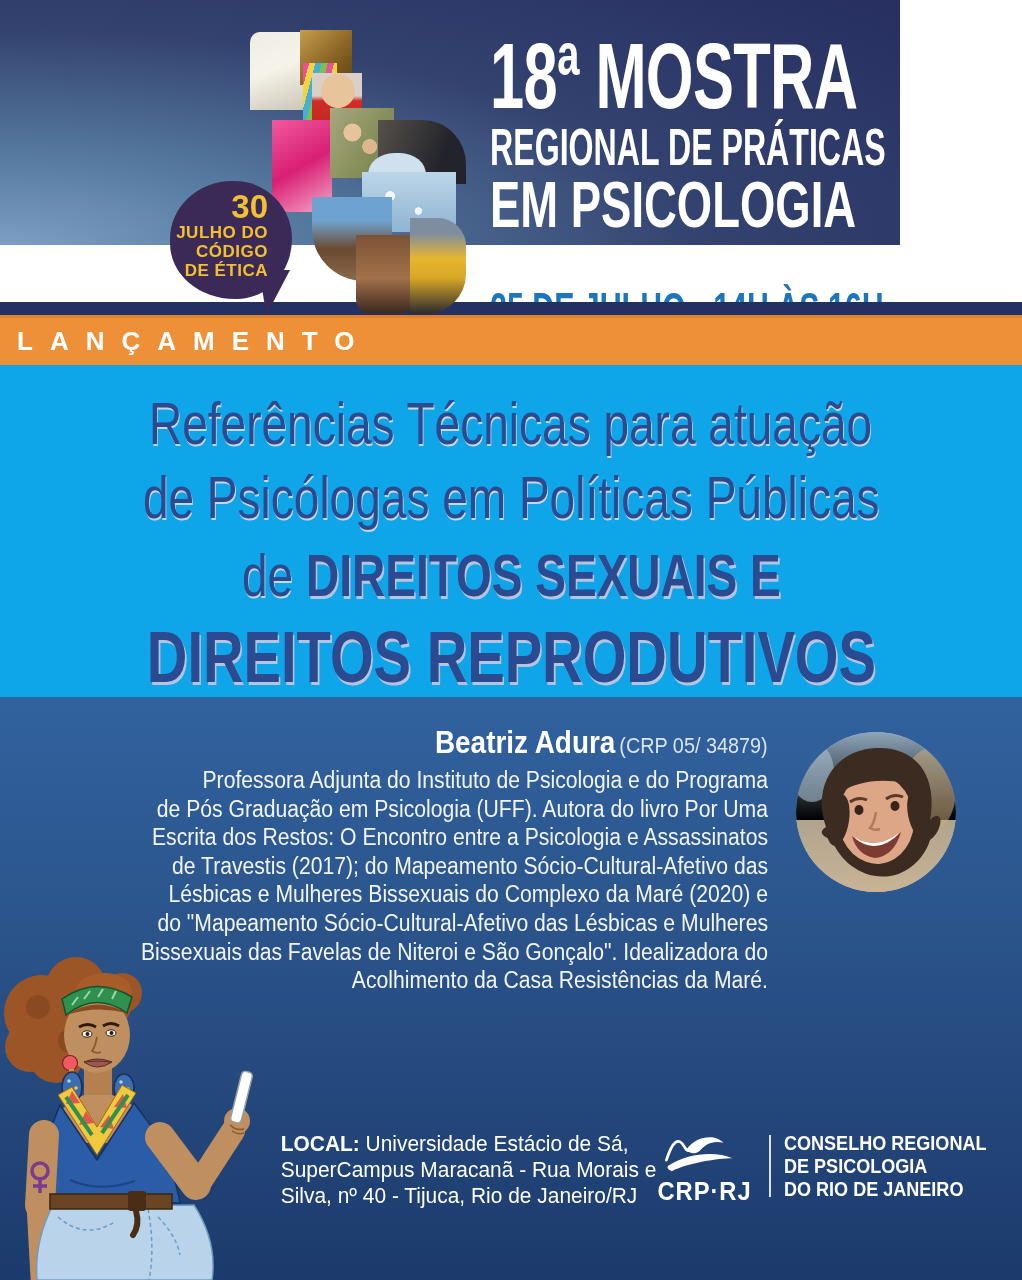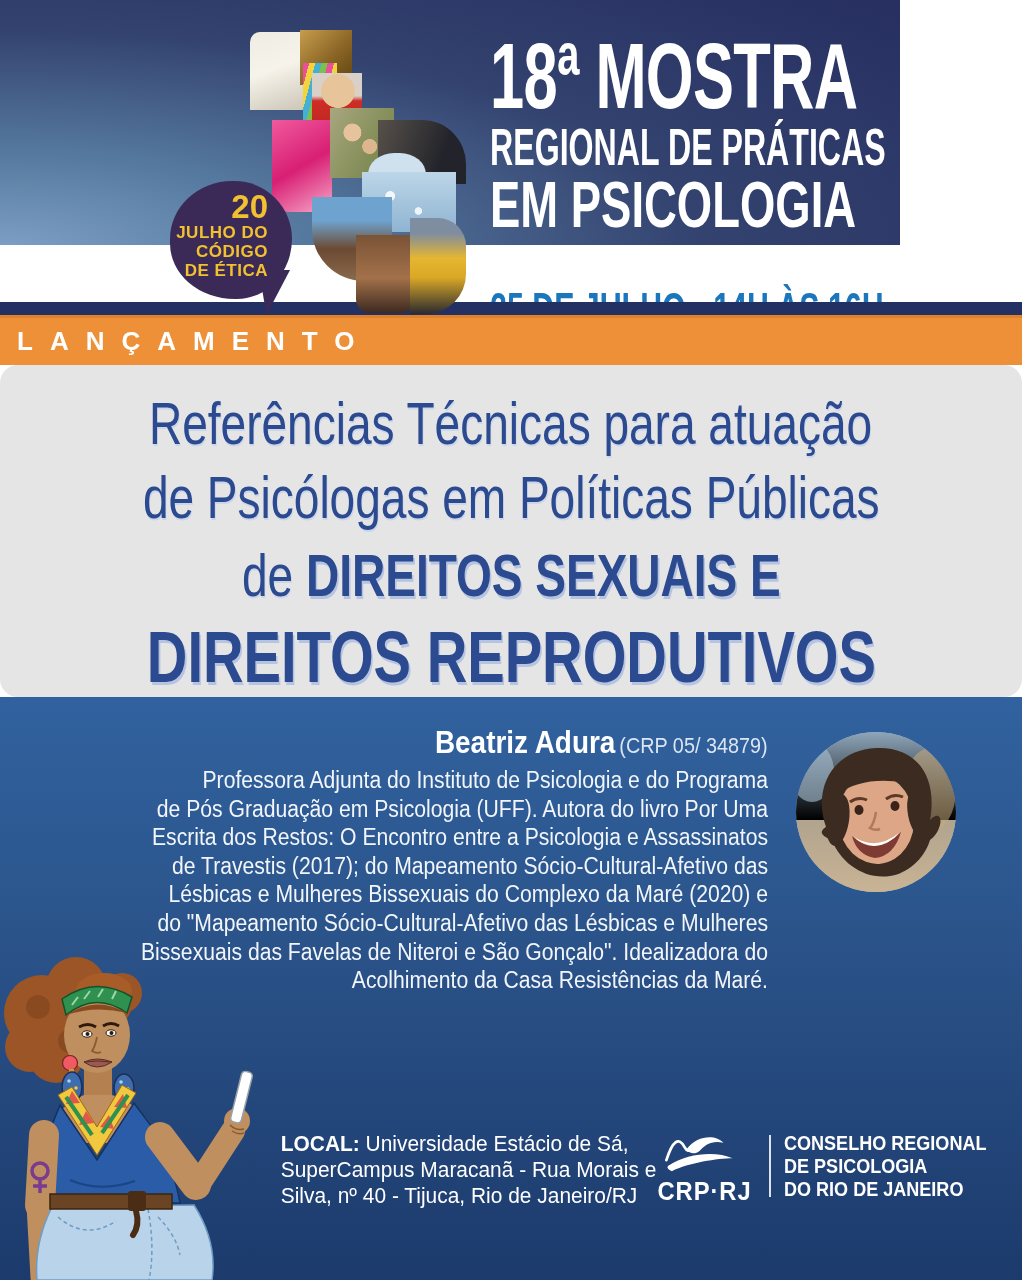--- a/index.html
+++ b/index.html
@@ -9,21 +9,21 @@
     font-family:"Liberation Sans",sans-serif;
   }
   
   .top-section{
     position:absolute;left:0;top:0;width:900px;height:245px;
     background:radial-gradient(130% 150% at 0% 102%, #7e9fc6 0%, #567a9f 26%, #33426f 60%, #273061 100%);
   }
   .date-band{position:absolute;left:0;top:245px;width:1022px;height:57px;background:#ffffff;margin-top:36px;}
   .navy-divider{position:absolute;left:0;top:302px;width:1022px;height:13px;background:#233064;}
   .orange-band{position:absolute;left:0;top:315px;width:1022px;height:50px;background:#ee9037;border-top:3px solid #e0812c;box-sizing:border-box;}
-  .headline-section{position:absolute;left:0;top:365px;width:1022px;height:332px;background:#e5e5e5;border-radius:18px;}
+  .headline-section{position:absolute;left:0;top:365px;width:1022px;height:332px;background:#0ea5e9;}
   .bio-section{
     position:absolute;left:0;top:697px;width:1022px;height:583px;
     background:linear-gradient(180deg,#31629f 0%, #2a5288 45%, #1c3a6c 100%);
   }
   
   .title-line{position:absolute;left:490px;color:#fff;font-weight:bold;line-height:1;white-space:nowrap;transform-origin:0 0;}
   .title-l1{top:30px;font-size:93px;transform:scaleX(0.66);letter-spacing:-1px;}
   .title-l2{top:122px;font-size:51px;transform:scaleX(0.63);}
   .title-l3{top:173px;font-size:64px;transform:scaleX(0.71);}
   .date-text{
@@ -147,21 +147,21 @@
     <div class="t7"></div>
     <div class="hole8"></div>
     <div class="t8"></div>
     <div class="t9"></div>
     <div class="t10"></div>
     <div class="t11"></div>
   </div>
 
   <div class="bubble-tail"></div>
   <div class="bubble">
-    <div class="b20">20</div>
+    <div class="b20">30</div>
     <div class="bsm">JULHO DO</div>
     <div class="bsm">CÓDIGO</div>
     <div class="bsm">DE ÉTICA</div>
   </div>
 
   <div class="headline-section">
     <div class="h-line h1 h-reg"><span class="cx">Referências Técnicas para atuação</span></div>
     <div class="h-line h2 h-reg"><span class="cx">de Psicólogas em Políticas Públicas</span></div>
     <div class="h-line h3"><span class="cx"><span class="h-reg">de </span><span class="h-bold">DIREITOS SEXUAIS E</span></span></div>
     <div class="h-line h4 h-bold"><span class="cx">DIREITOS REPRODUTIVOS</span></div>

